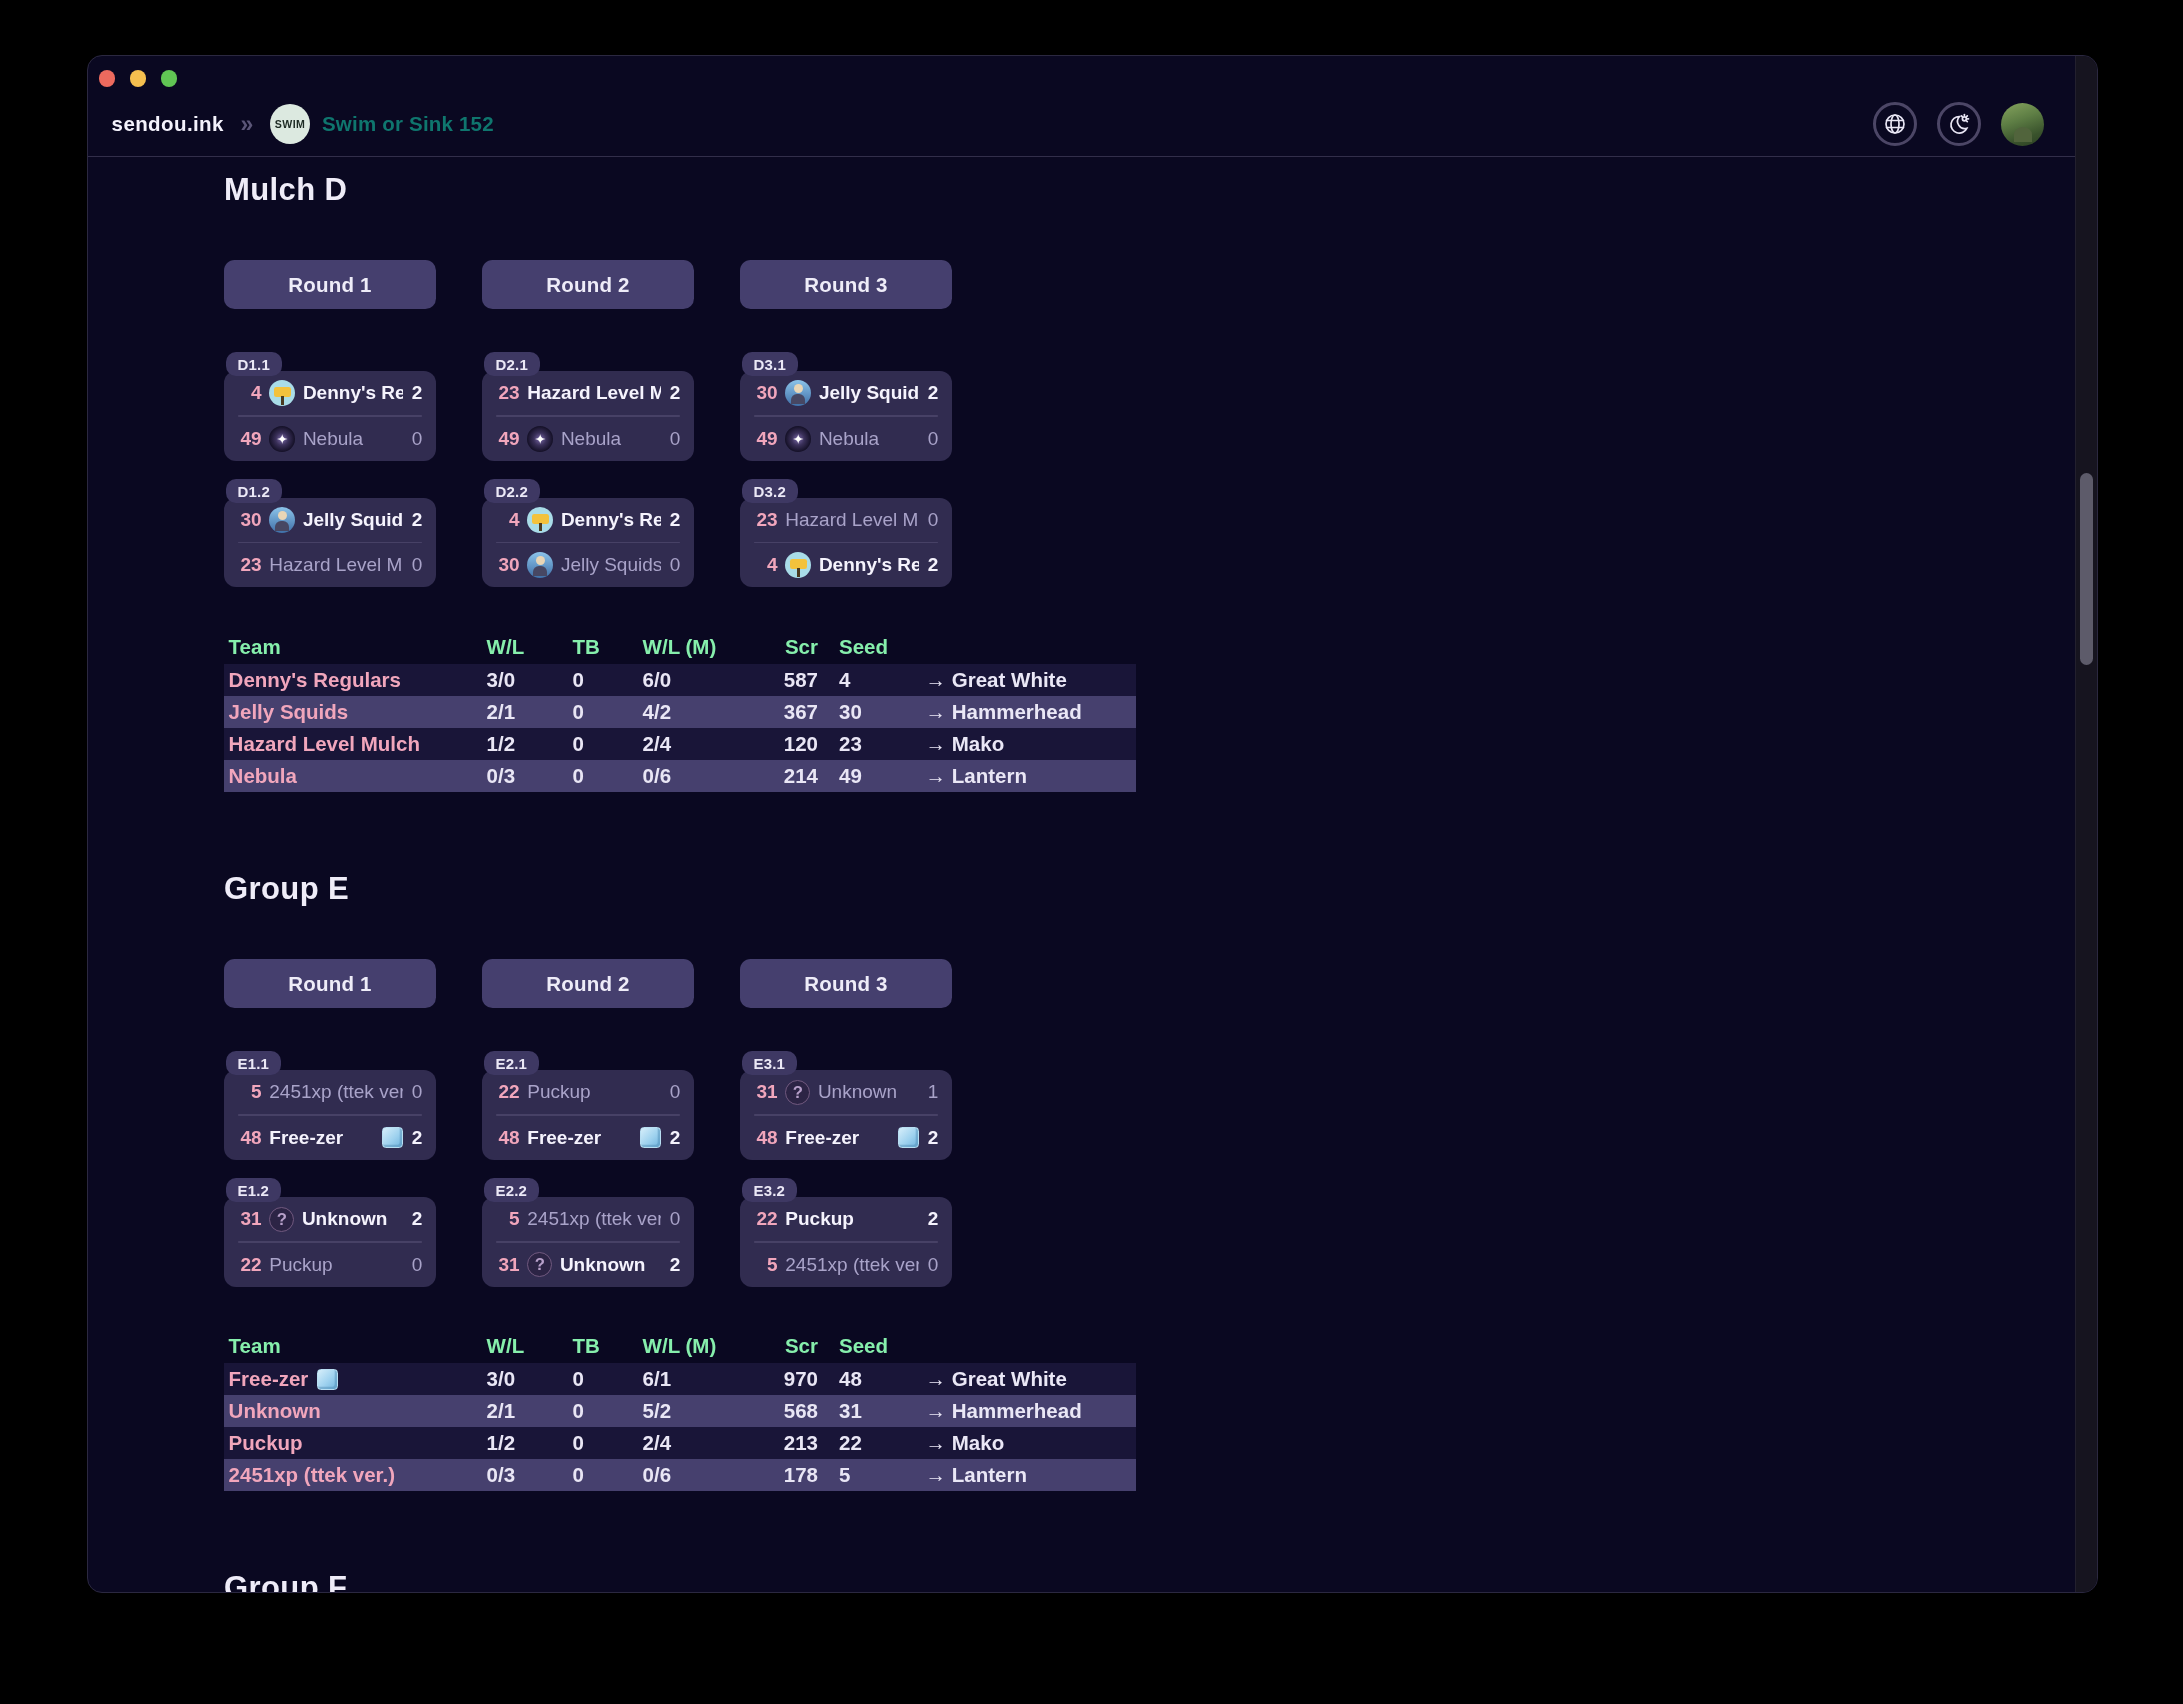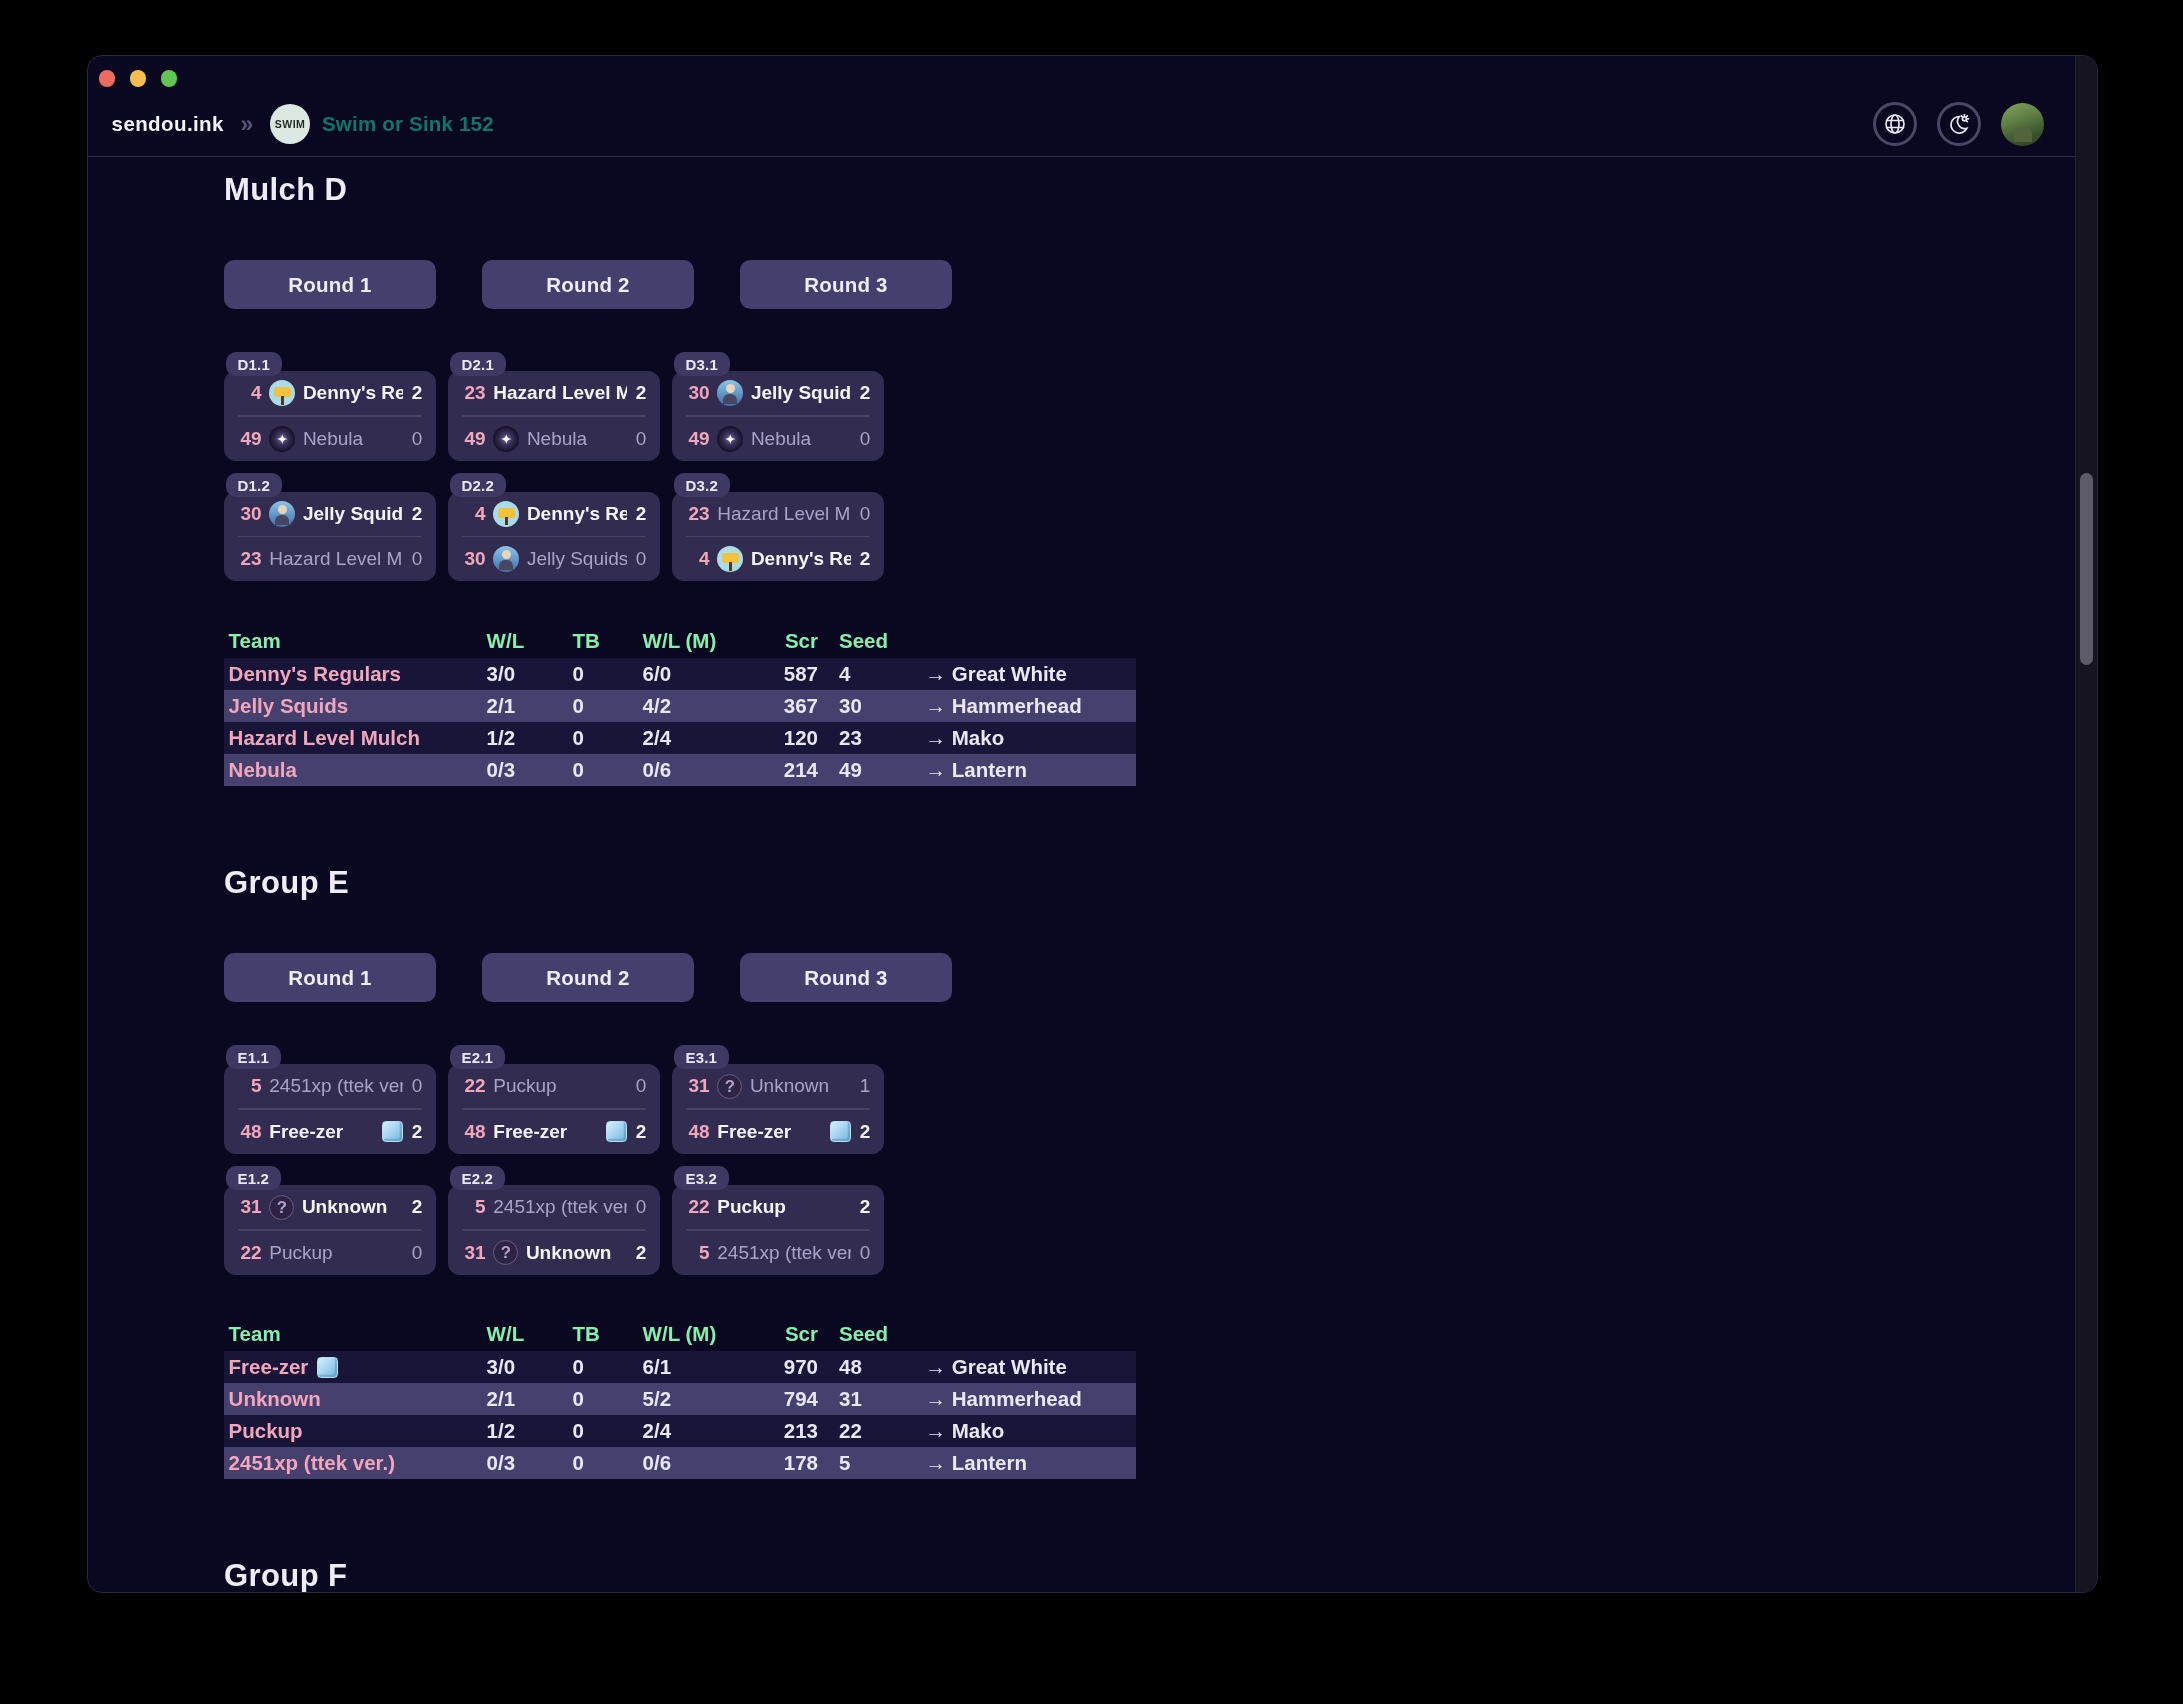--- a/index.html
+++ b/index.html
@@ -26,21 +26,21 @@
     background:linear-gradient(160deg,#86a45e 0%,#5d7d44 40%,#39522c 75%,#2c4023 100%);}
   .avatarbtn::after{content:"";display:block;width:18px;height:15px;margin:20px auto 0;border-radius:50% 50% 0 0;
     background:#51643c;}
   
   .content{padding:15px 0 0 136px;}
   .group + .group{margin-top:79px;}
   .group-title{margin:0;color:#efecf8;font-size:31px;font-weight:bold;letter-spacing:0.4px;line-height:36px;}
   .rounds{display:flex;gap:46px;margin-top:52px;}
   .round-btn{width:212px;height:49px;background:#453f6e;border:none;border-radius:10.6px;color:#eeecf8;
     font-size:20.5px;font-weight:600;font-family:inherit;cursor:pointer;letter-spacing:0.2px;}
-  .match-grid{display:grid;grid-template-columns:repeat(3,212px);column-gap:46px;row-gap:18px;margin-top:43px;gap:12px;}
+  .match-grid{display:grid;grid-template-columns:repeat(3,212px);column-gap:46px;row-gap:18px;margin-top:43px;}
   .match-pill{display:inline-block;position:relative;z-index:2;background:#3e3863;color:#ebe8f6;
     font-size:15px;font-weight:bold;padding:3.8px 12px 3px;border-radius:10px;margin-left:1.5px;letter-spacing:0.2px;}
   .match-card{position:relative;margin-top:-4.6px;background:#312c50;border-radius:12px;padding:0 13.7px;cursor:pointer;}
   .team-row{display:flex;align-items:center;height:44px;gap:7.6px;font-size:19px;}
   .team-divider{height:1.5px;background:#474166;border-radius:0.8px;}
   .seed{flex:none;width:24px;text-align:right;color:#f1a6bc;font-weight:bold;}
   .tavatar{flex:none;width:26px;height:26px;border-radius:50%;position:relative;overflow:hidden;}
   .tavatar.a-dennys{background:#a9dcE8;background:#a9dce8;}
   .tavatar.a-dennys::before{content:"";position:absolute;left:4.6px;top:6.8px;width:16.7px;height:10px;background:#f3c23c;border-radius:2.3px;}
   .tavatar.a-dennys::after{content:"";position:absolute;left:12px;top:16px;width:2.3px;height:8.4px;background:#4a3a20;}
@@ -385,21 +385,21 @@
               <div class="c-seed">48</div>
               <div class="c-dest">→ Great White</div>
             </div>
             <div class="st-row st-data alt">
               <div class="c-team">
                 <span>Unknown</span>
               </div>
               <div class="c-wl">2/1</div>
               <div class="c-tb">0</div>
               <div class="c-wlm">5/2</div>
-              <div class="c-scr">794</div>
+              <div class="c-scr">568</div>
               <div class="c-seed">31</div>
               <div class="c-dest">→ Hammerhead</div>
             </div>
             <div class="st-row st-data">
               <div class="c-team">
                 <span>Puckup</span>
               </div>
               <div class="c-wl">1/2</div>
               <div class="c-tb">0</div>
               <div class="c-wlm">2/4</div>

